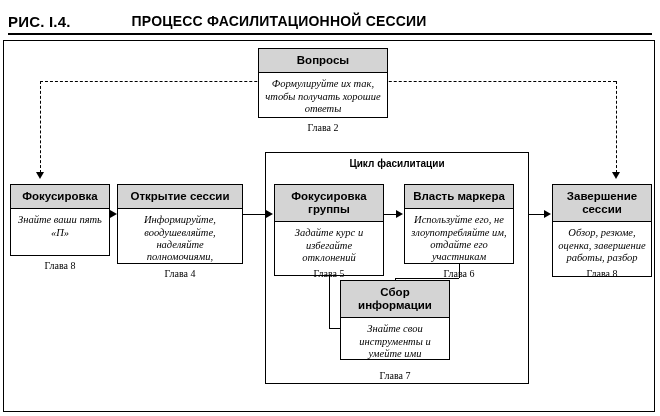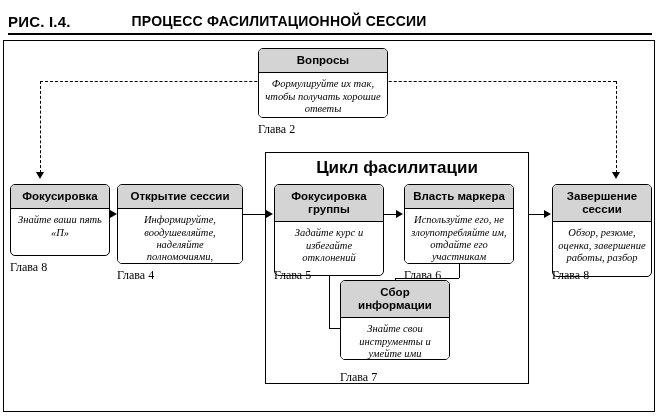--- a/index.html
+++ b/index.html
@@ -66,21 +66,21 @@
     height: 372px;
     border: 1px solid #000000;
     box-sizing: border-box;
   }
 
   
   .box {
     position: absolute;
     box-sizing: border-box;
     border: 1px solid #000000;
-    border-radius: 5px;
+    border-radius: 0;
     background: #ffffff;
     overflow: hidden;
   }
   .box .head {
     background: #d4d4d4;
     font-family: "Liberation Sans", sans-serif;
     font-weight: bold;
     font-size: 11.5px;
     text-align: center;
     line-height: 1.15;
@@ -94,22 +94,22 @@
     font-size: 10.5px;
     line-height: 1.18;
     text-align: center;
     padding: 5px 5px 5px 5px;
     box-sizing: border-box;
     background: #ffffff;
   }
   .caption {
     position: absolute;
     font-family: "Liberation Serif", serif;
-    font-size: 12px;
-    text-align: left;
+    font-size: 10px;
+    text-align: center;
     white-space: nowrap;
   }
 
   
   .cycle-box {
     position: absolute;
     left: 265px;
     top: 152px;
     width: 264px;
     height: 232px;
@@ -118,21 +118,21 @@
     background: #ffffff;
   }
   .cycle-title {
     position: absolute;
     left: 265px;
     top: 158px;
     width: 264px;
     text-align: center;
     font-family: "Liberation Sans", sans-serif;
     font-weight: bold;
-    font-size: 17px;
+    font-size: 10px;
   }
 
   
   .hline, .vline {
     position: absolute;
     background: #000000;
   }
   .hline { height: 1px; }
   .vline { width: 1px; }
 

